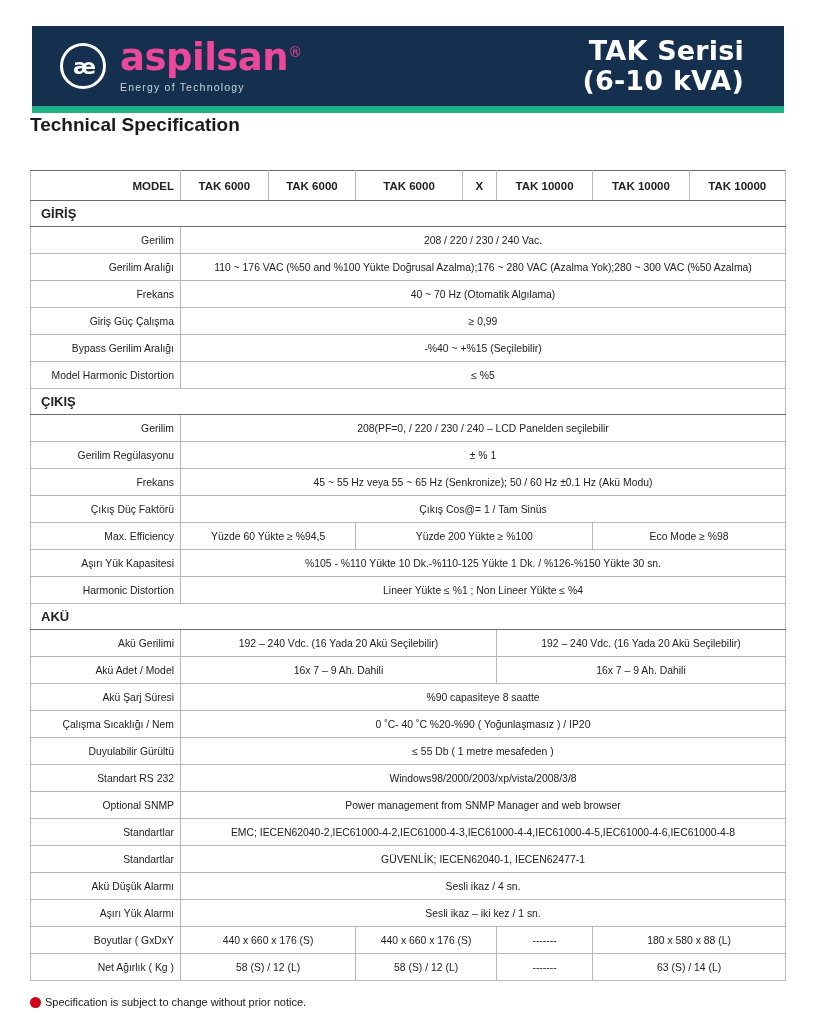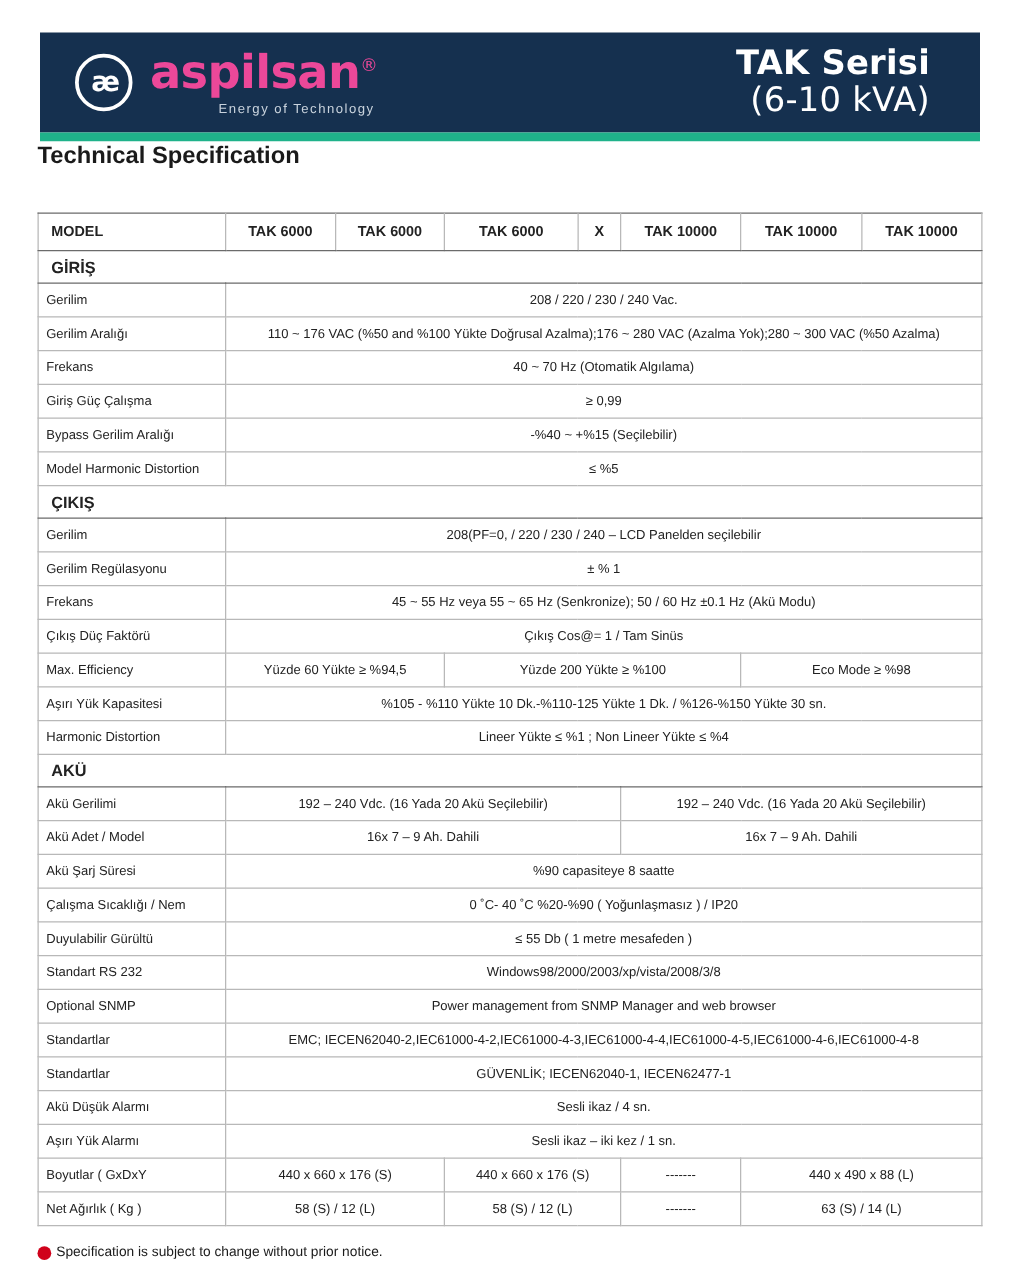--- a/index.html
+++ b/index.html
@@ -32,48 +32,48 @@
     font-family: "DejaVu Sans", sans-serif;
   }
   .logo-text-block { display: flex; flex-direction: column; }
   .logo-word {
     color: #ec4899; font-size: 37px; font-weight: bold; letter-spacing: -0.5px;
     line-height: 1; font-family: "DejaVu Sans", sans-serif;
   }
   .logo-word sup { font-size: 14px; vertical-align: super; font-weight: normal; }
   .logo-tag {
     color: #c9d3dd; font-size: 10.5px; letter-spacing: 1.2px;
-    text-align: right; margin-top: 5px; padding-right: 2px;
+    text-align: left; margin-top: 5px; padding-right: 2px;
   }
   .header-right {
     padding-right: 40px; text-align: right; color: #ffffff;
     font-family: "DejaVu Sans", sans-serif;
   }
   .header-title { font-size: 27px; font-weight: bold; line-height: 1.12; letter-spacing: 0.2px; }
-  .header-sub { font-size: 27px; font-weight: normal; line-height: 1.12; letter-spacing: 0.2px; }
+  .header-sub { font-size: 27px; font-weight: bold; line-height: 1.12; letter-spacing: 0.2px; }
 
   
   .spec-title {
     position: absolute; left: 30px; top: 114px;
     font-size: 19px; font-weight: bold; color: #1a1a1a;
   }
 
   
   .table-wrap { position: absolute; left: 30px; top: 170px; right: 30px; }
   table.spec {
     width: 100%; border-collapse: collapse;
     font-size: 10.4px; color: #222;
   }
   table.spec td {
     border: 1px solid #b8b8b8;
     padding: 5px 6px;
     vertical-align: middle;
     height: 27px;
   }
-  td.label { width: 150px; padding-left: 10px; }
+  td.label { width: 150px; padding-left: 10px; text-align: right; }
   td.val { text-align: center; }
   tr.model-row td {
     font-weight: bold; font-size: 11.5px; border-top: 1px solid #6b6b6b;
     border-bottom: 1px solid #6b6b6b; height: 30px;
   }
   tr.model-row td.label { padding-left: 10px; }
   tr.section td {
     font-weight: bold; font-size: 13px; padding-left: 10px;
     border-left: 1px solid #b8b8b8; border-right: 1px solid #b8b8b8;
     border-top: 1px solid #6b6b6b; border-bottom: 1px solid #6b6b6b;
@@ -232,21 +232,21 @@
           </tr>
           <tr>
             <td class="label">Aşırı Yük Alarmı</td>
             <td class="val" colspan="7">Sesli ikaz – iki kez / 1 sn.</td>
           </tr>
           <tr>
             <td class="label">Boyutlar ( GxDxY</td>
             <td class="val" colspan="2">440 x 660 x 176 (S)</td>
             <td class="val" colspan="2">440 x 660 x 176 (S)</td>
             <td class="val" colspan="1">-------</td>
-            <td class="val" colspan="2">440 x 490 x 88 (L)</td>
+            <td class="val" colspan="2">180 x 580 x 88 (L)</td>
           </tr>
           <tr>
             <td class="label">Net Ağırlık ( Kg )</td>
             <td class="val" colspan="2">58 (S) / 12 (L)</td>
             <td class="val" colspan="2">58 (S) / 12 (L)</td>
             <td class="val" colspan="1">-------</td>
             <td class="val" colspan="2">63 (S) / 14 (L)</td>
           </tr>
         </tbody>
     </table>

